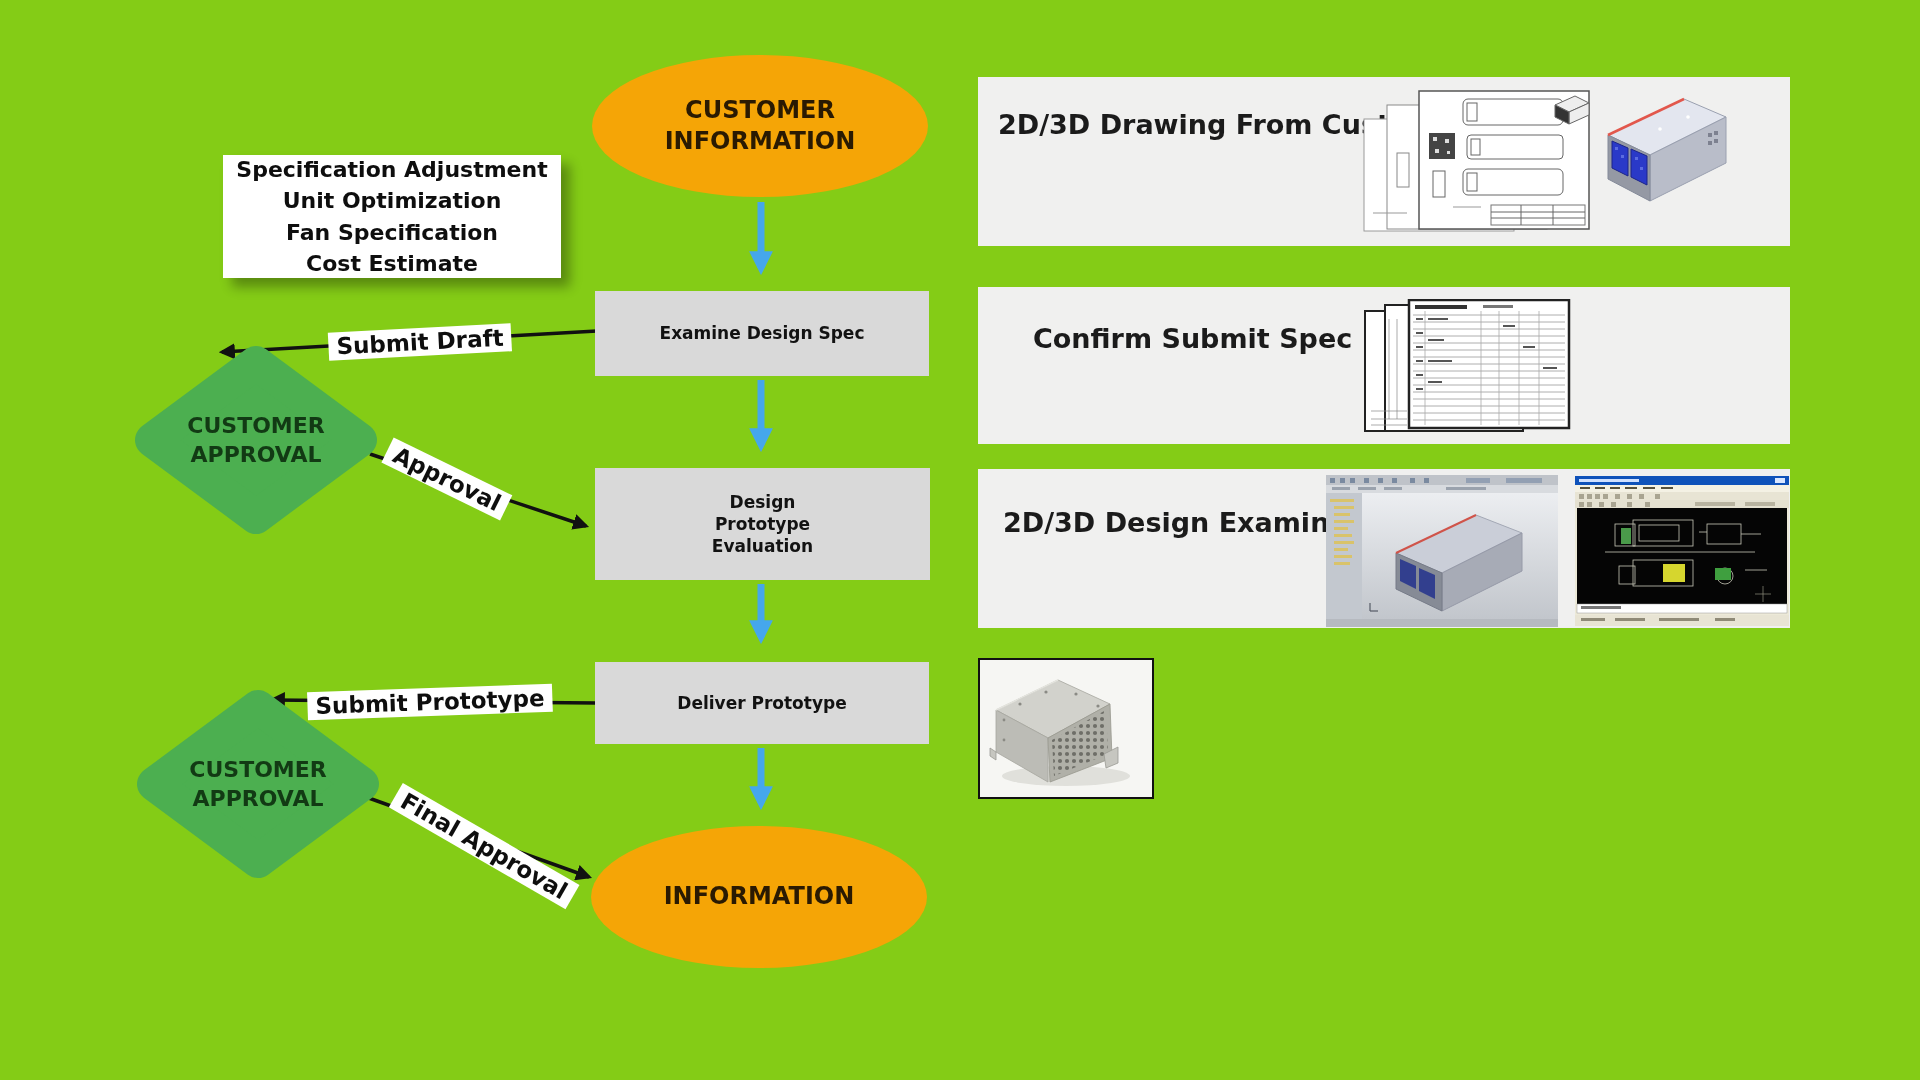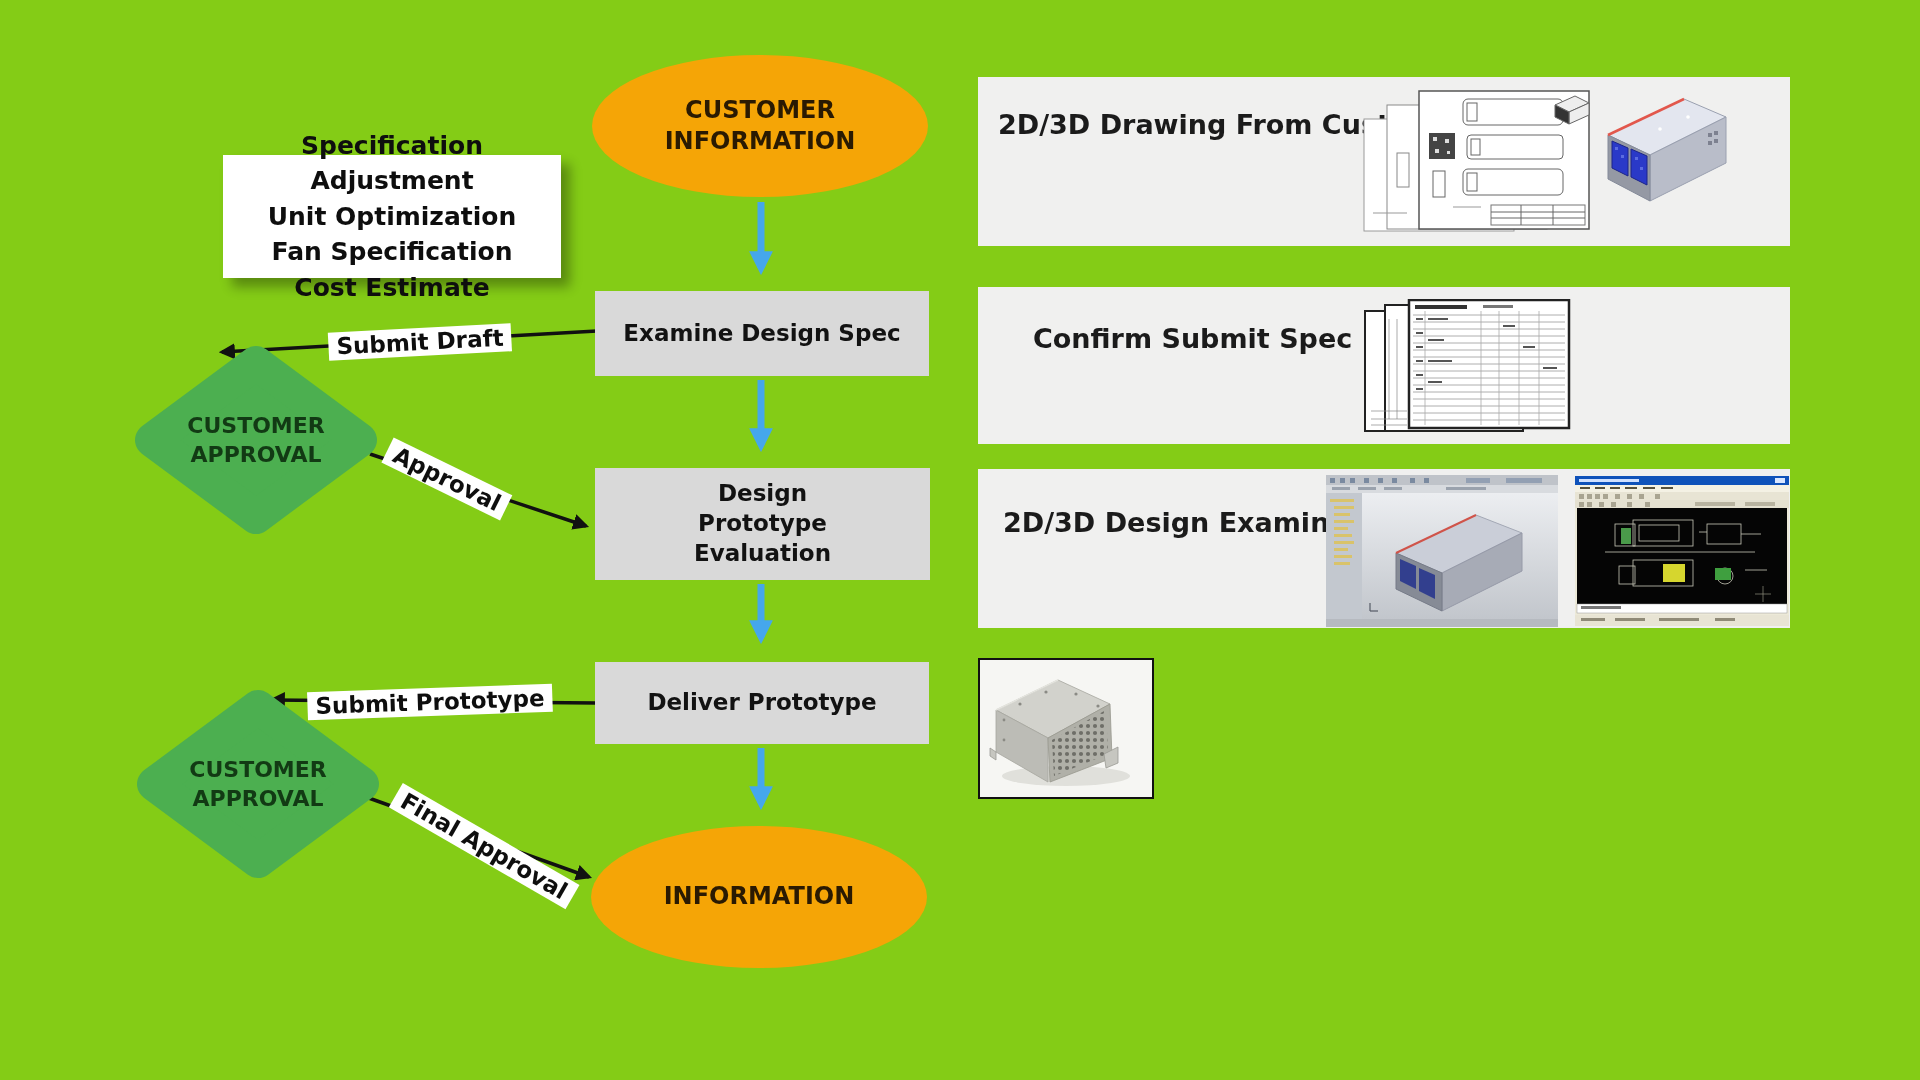--- a/index.html
+++ b/index.html
@@ -7,24 +7,24 @@
          font-family:"DejaVu Sans","Liberation Sans",sans-serif;}
   .layer{position:absolute;left:0;top:0;z-index:1;}
   .pre{white-space:pre-line;}
 
   
   .ellipse{position:absolute;z-index:2;background:#F5A506;border-radius:50%;
            display:flex;align-items:center;justify-content:center;text-align:center;
            color:#2a1a02;font-weight:bold;font-size:24px;line-height:1.3;}
   .gbox{position:absolute;z-index:2;background:#D9D9D9;
         display:flex;align-items:center;justify-content:center;text-align:center;
-        color:#121212;font-weight:bold;font-size:23px;line-height:1.3;}
+        color:#121212;font-weight:bold;font-size:17px;line-height:1.3;}
   .note{position:absolute;z-index:2;background:#ffffff;box-shadow:9px 9px 11px rgba(0,0,0,0.32);
         display:flex;align-items:center;justify-content:center;text-align:center;
-        color:#0e0e0e;font-weight:bold;font-size:25px;line-height:1.42;}
+        color:#0e0e0e;font-weight:bold;font-size:22px;line-height:1.42;}
   .dlabel{position:absolute;z-index:3;text-align:center;color:#123a14;
           font-weight:bold;font-size:22px;line-height:1.3;}
 
   
   .elbl{position:absolute;z-index:3;background:#ffffff;padding:1px 8px;
         color:#0e0e0e;font-weight:bold;font-size:23px;white-space:nowrap;}
   .lbl-sd{left:420px;top:342px;transform:translate(-50%,-50%) rotate(-3deg);}
   .lbl-ap{left:447px;top:479px;transform:translate(-50%,-50%) rotate(26deg);}
   .lbl-sp{left:430px;top:702px;transform:translate(-50%,-50%) rotate(-2deg);}
   .lbl-fa{left:484px;top:846px;transform:translate(-50%,-50%) rotate(30deg);}

